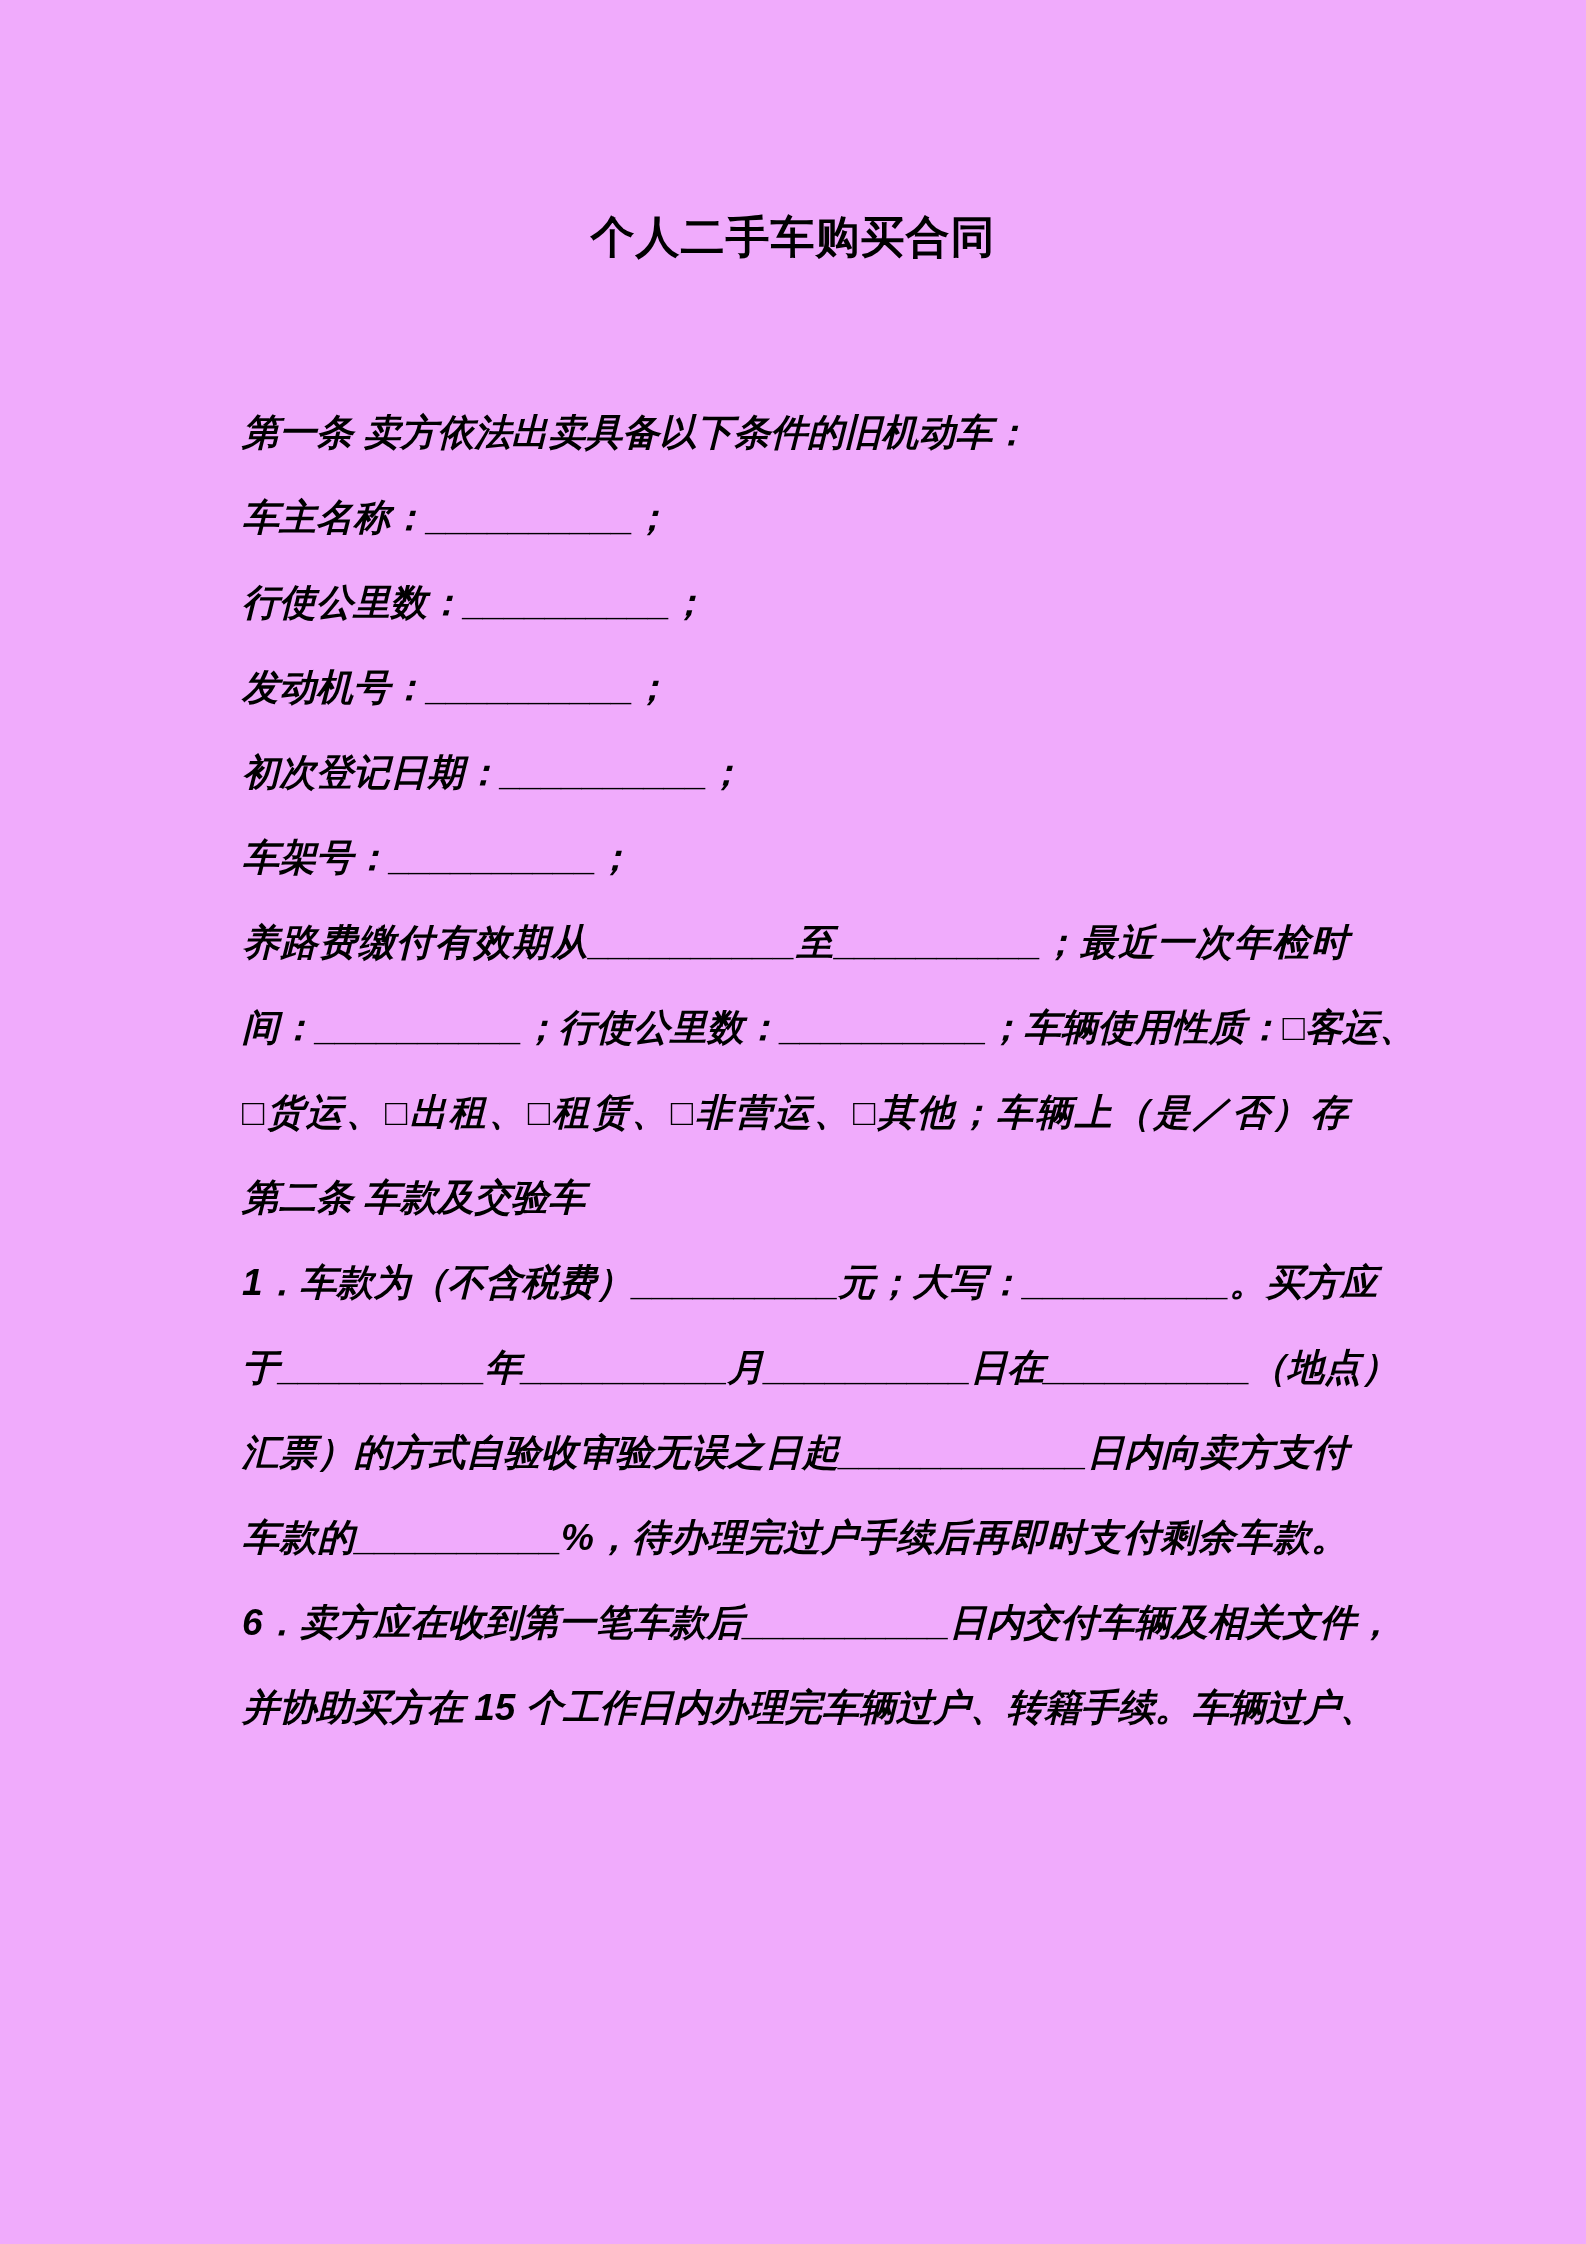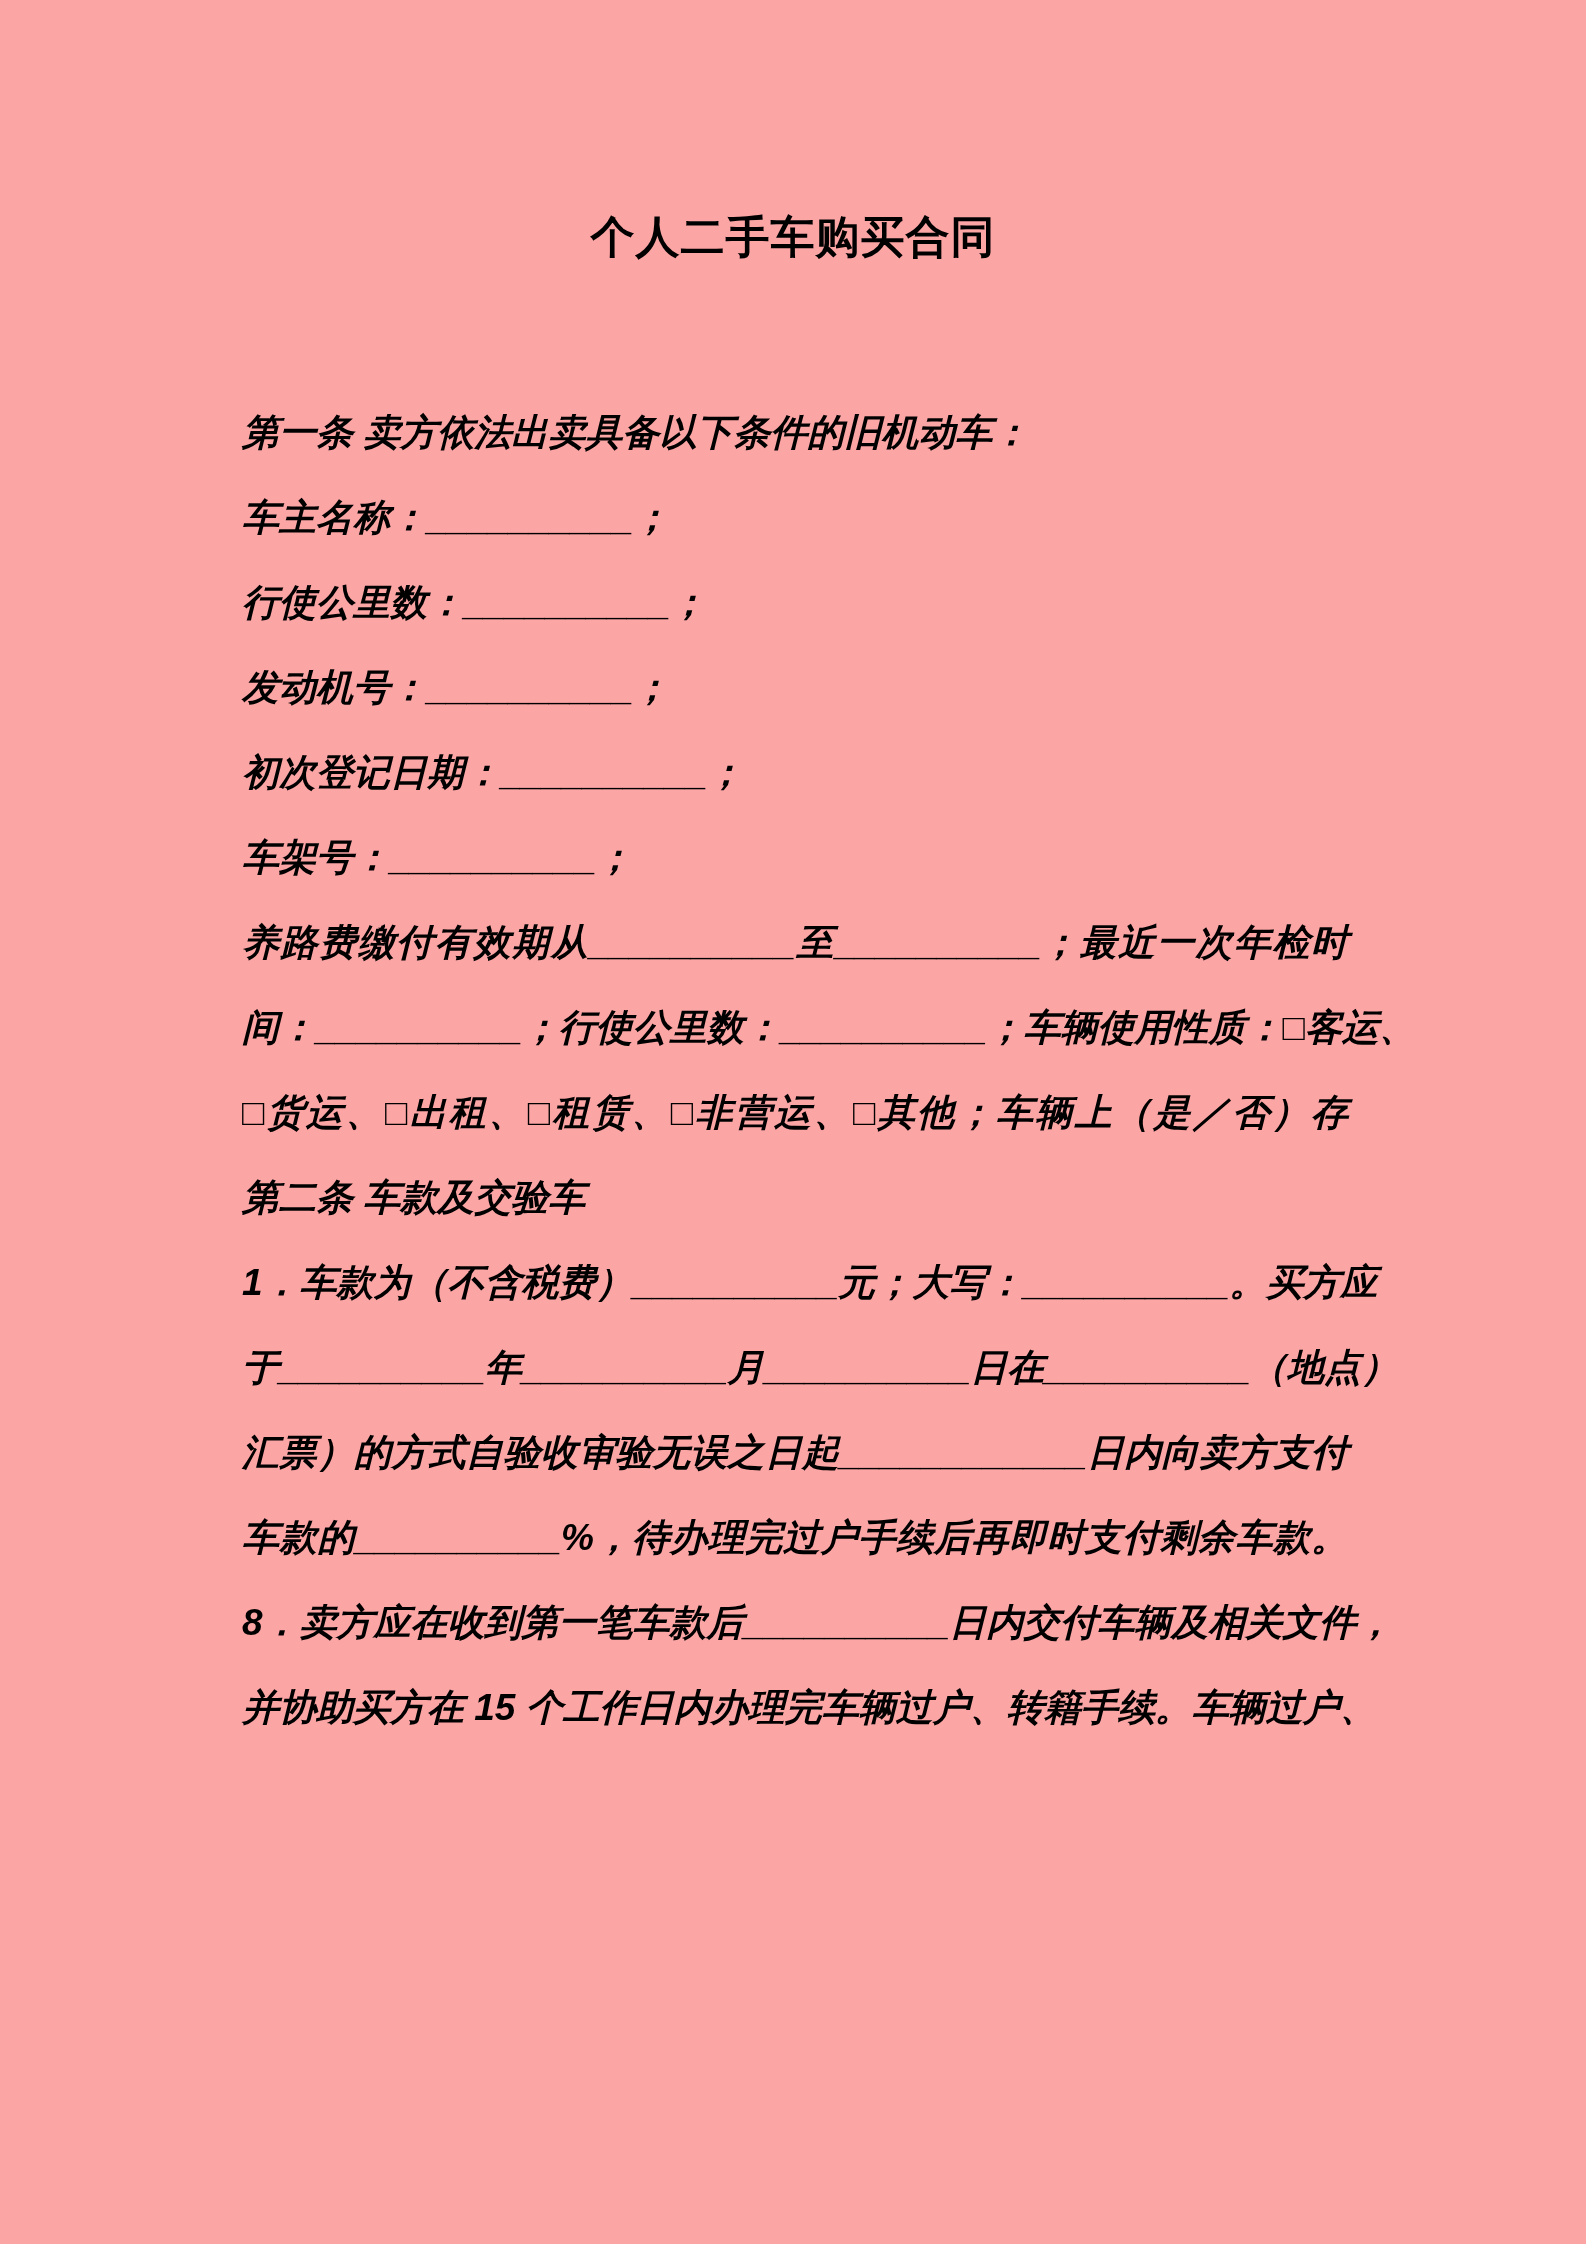--- a/index.html
+++ b/index.html
@@ -4,21 +4,21 @@
 <style>
   html, body {
     margin: 0;
     padding: 0;
     background: #ffffff;
   }
   .page {
     position: relative;
     width: 1586px;
     height: 2244px;
-    background: #fca5a5;
+    background: #f0abfc;
     overflow: hidden;
     font-family: "Liberation Sans", "DejaVu Sans", sans-serif;
     color: #000000;
   }
   .doc-title {
     position: absolute;
     top: 208px;
     left: 0;
     width: 100%;
     text-align: center;
@@ -62,17 +62,17 @@
     <div class="line">初次登记日期：__________；</div>
     <div class="line">车架号：__________；</div>
     <div class="line jst">养路费缴付有效期从__________至__________；最近一次年检时</div>
     <div class="line jst">间：__________；行使公里数：__________；车辆使用性质：□客运、</div>
     <div class="line jst">□货运、□出租、□租赁、□非营运、□其他；车辆上（是／否）存</div>
     <div class="line">第二条 车款及交验车</div>
     <div class="line jst">1．车款为（不含税费）__________元；大写：__________。买方应</div>
     <div class="line jst">于__________年__________月__________日在__________（地点）</div>
     <div class="line jst">汇票）的方式自验收审验无误之日起____________日内向卖方支付</div>
     <div class="line jst">车款的__________%，待办理完过户手续后再即时支付剩余车款。</div>
-    <div class="line jst">8．卖方应在收到第一笔车款后__________日内交付车辆及相关文件，</div>
+    <div class="line jst">6．卖方应在收到第一笔车款后__________日内交付车辆及相关文件，</div>
     <div class="line jst">并协助买方在 15 个工作日内办理完车辆过户、转籍手续。车辆过户、</div>
   </div>
 
 </div>
 
 </body></html>

